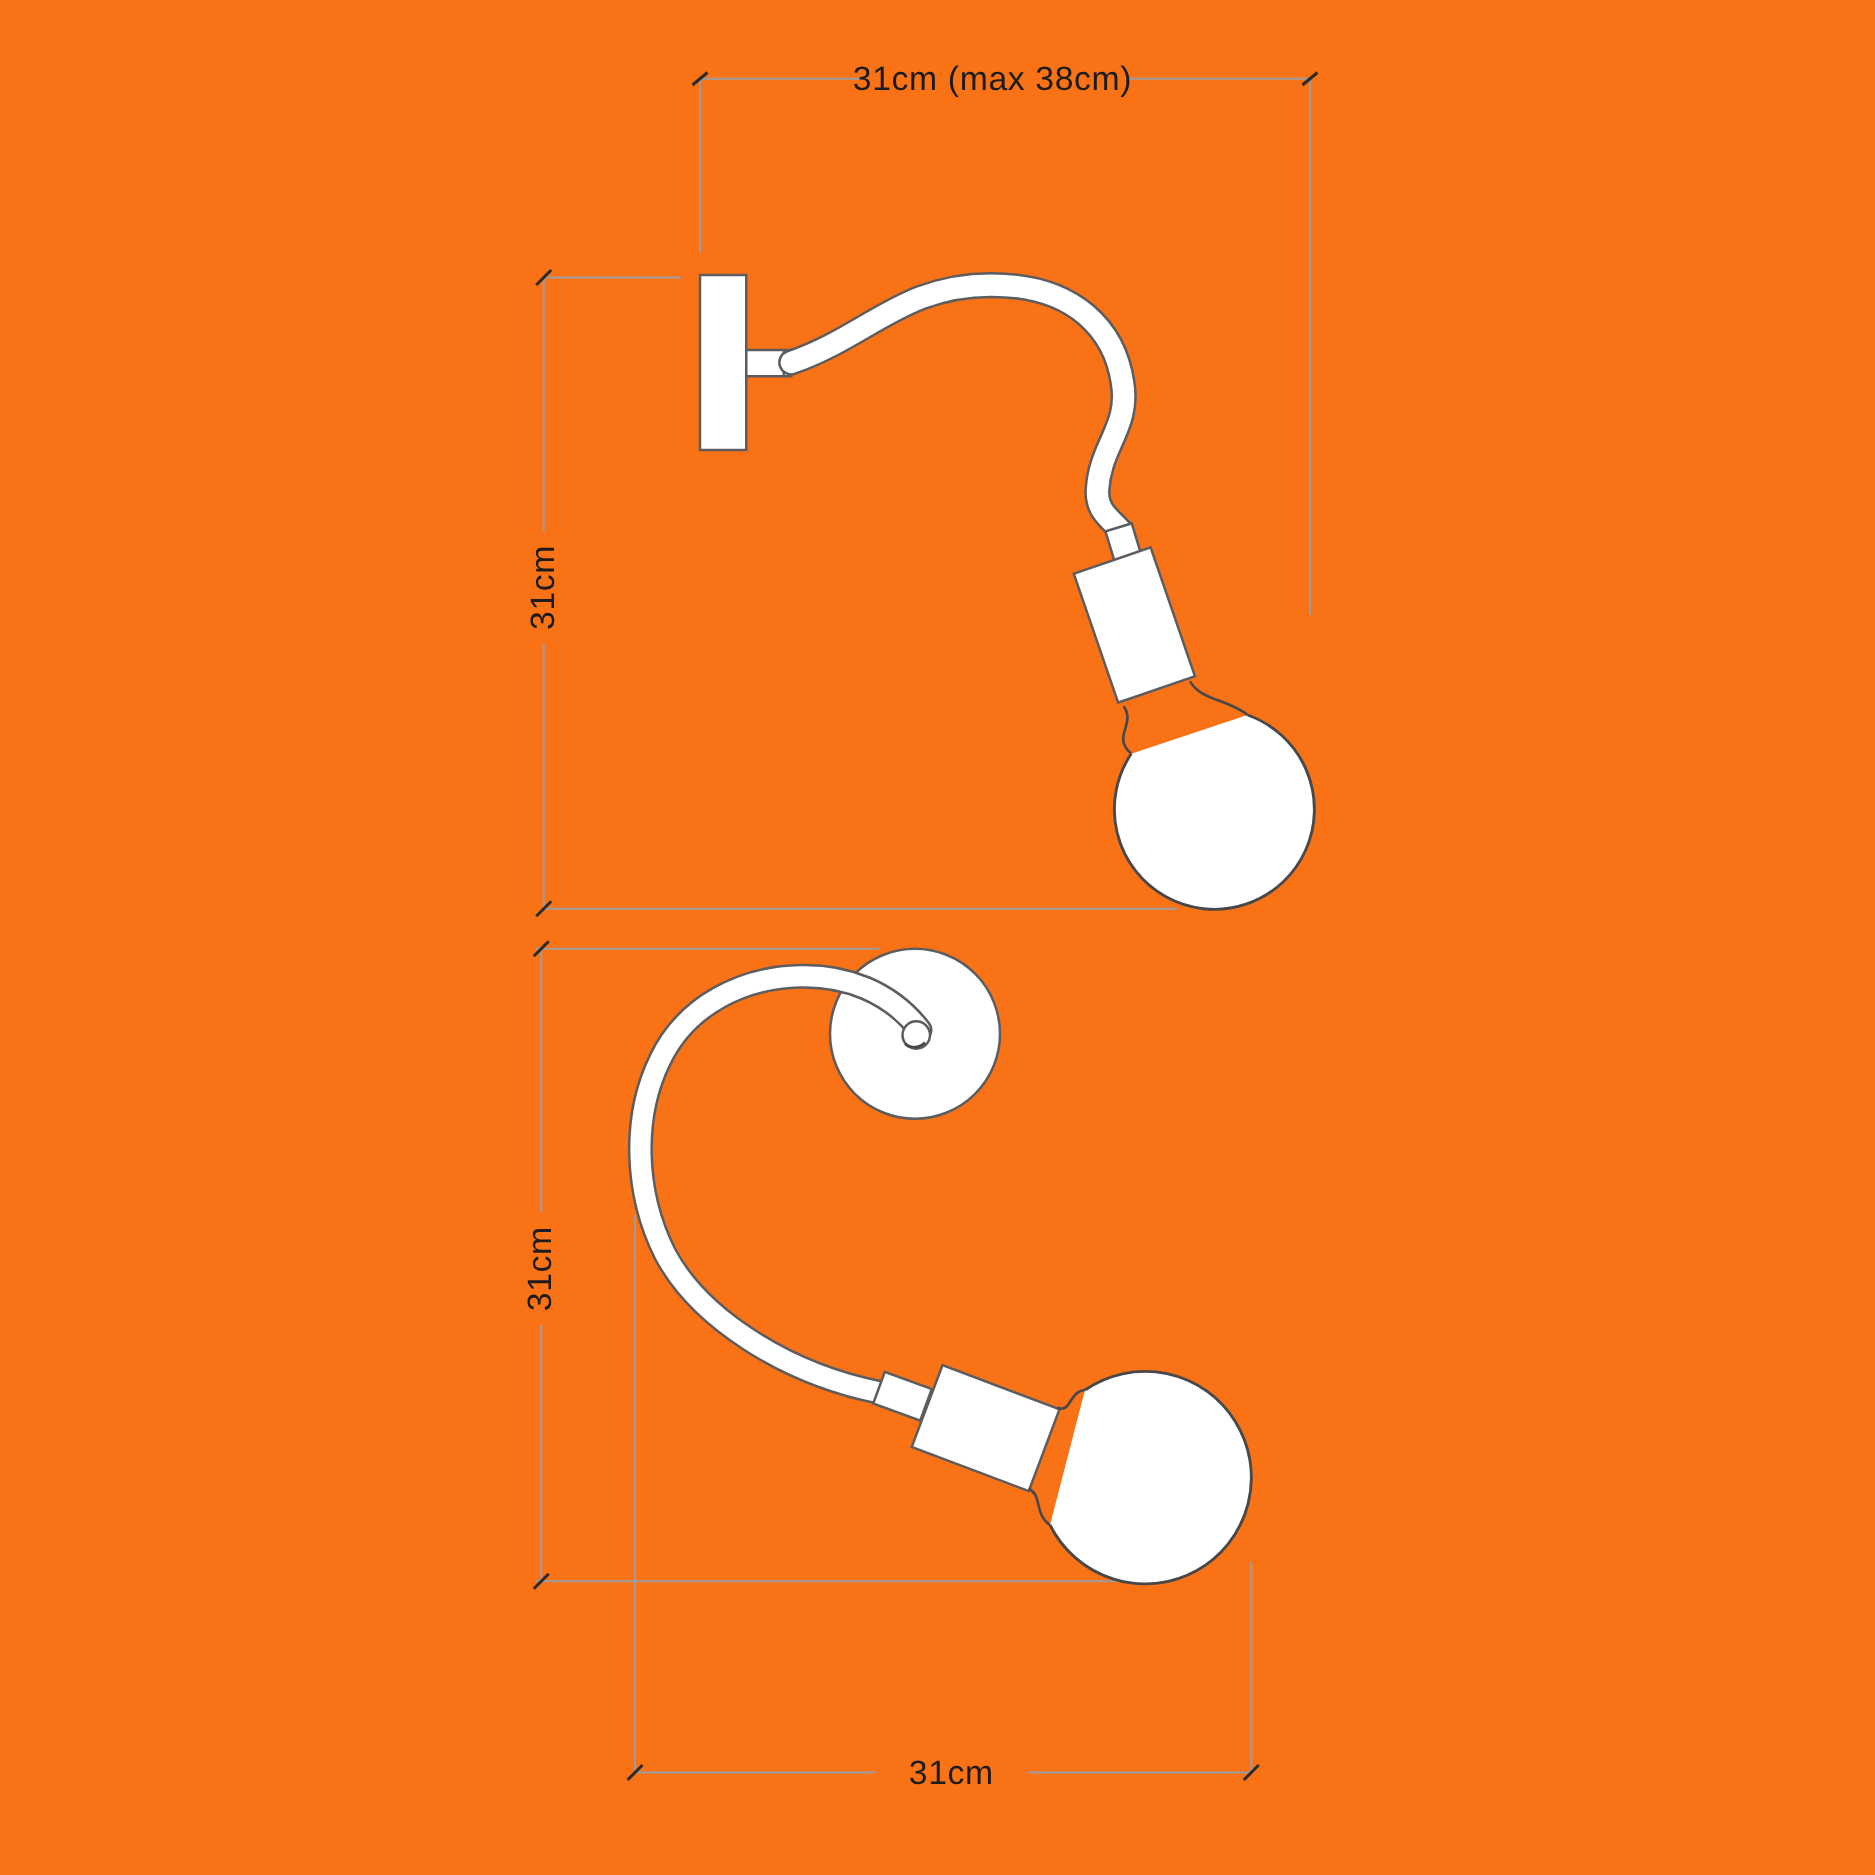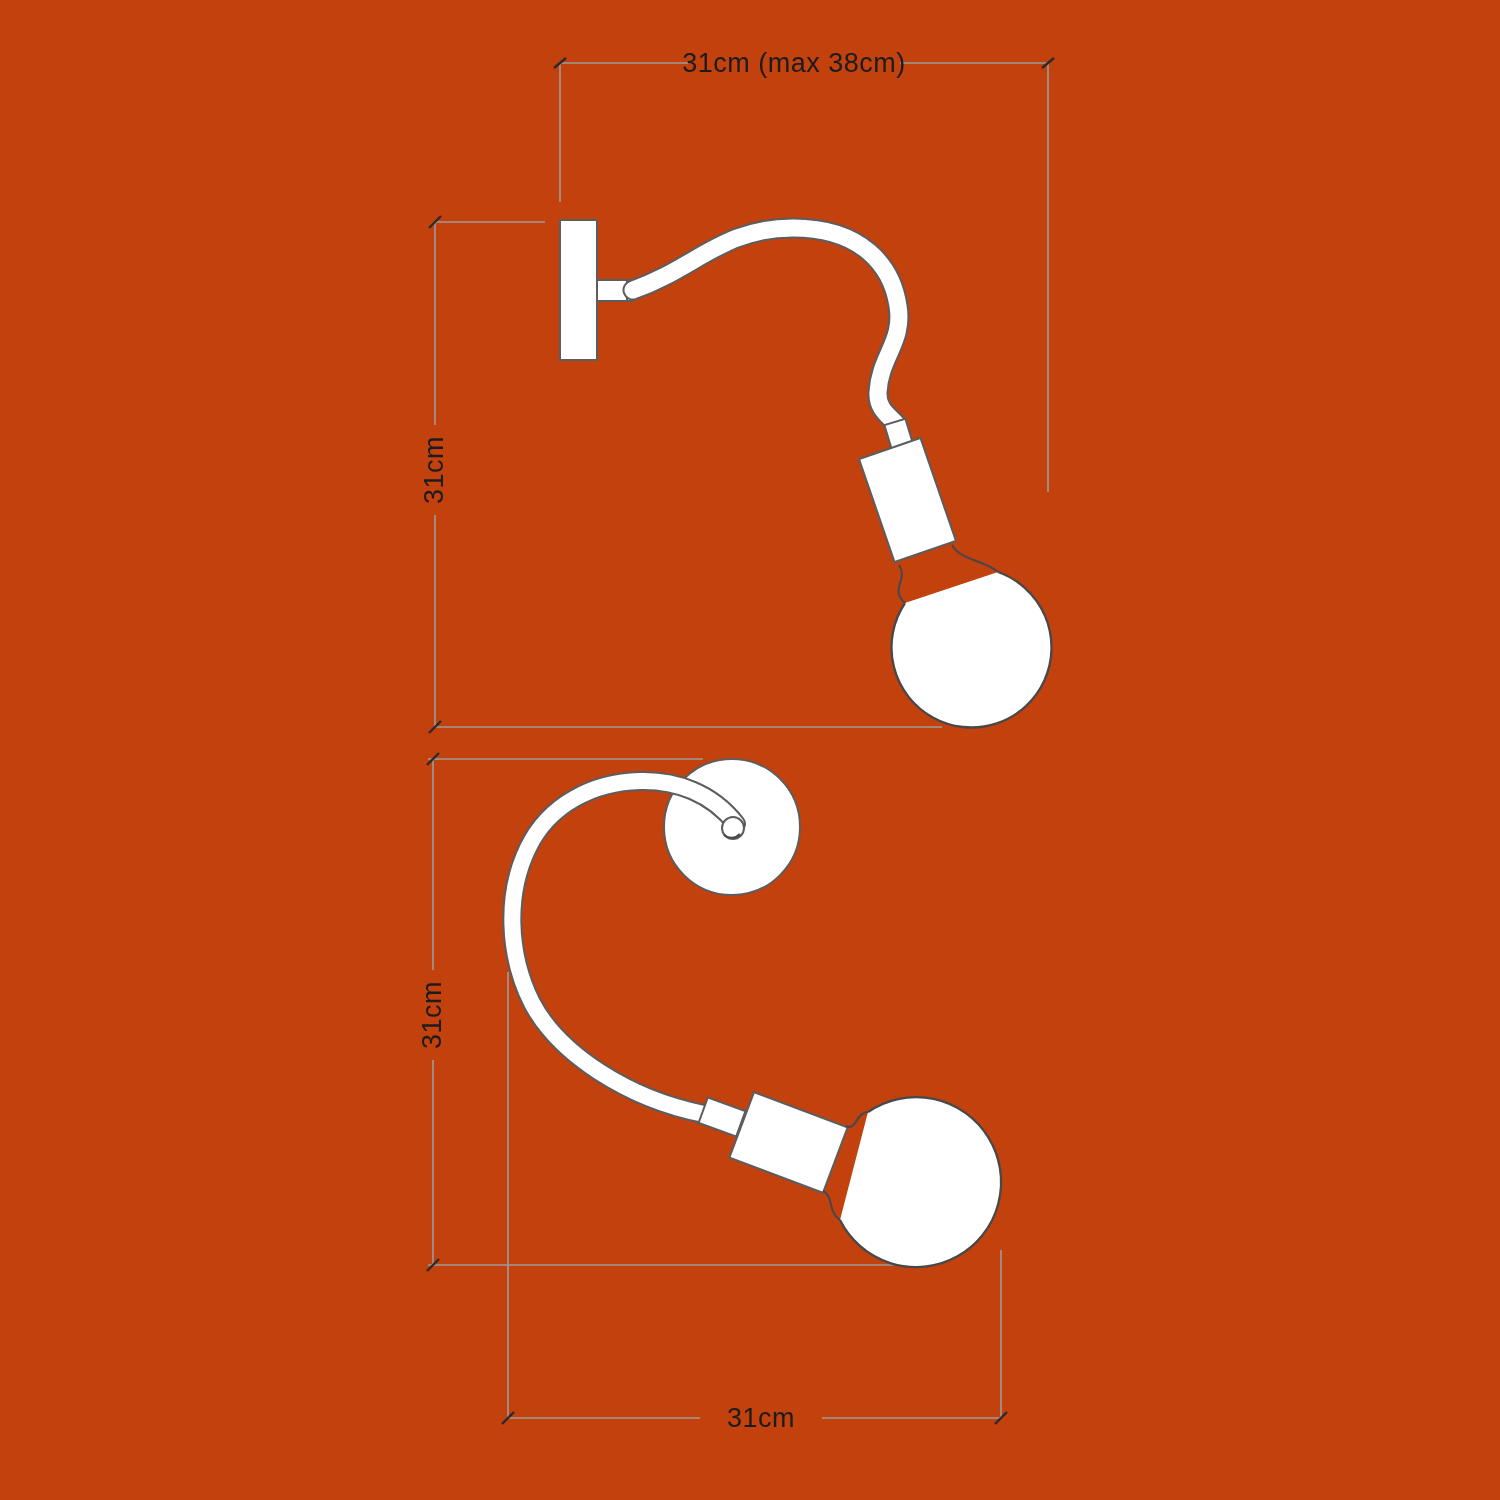--- a/index.html
+++ b/index.html
@@ -1,16 +1,16 @@
 <!DOCTYPE html>
 <html><head>
 <meta charset="utf-8">
 <style>
   html,body{margin:0;padding:0;background:#ffffff;}
-  .stage{width:1500px;height:1500px;position:relative;background:#c2410c;overflow:hidden;}
+  .stage{width:1500px;height:1500px;position:relative;background:#f97316;overflow:hidden;}
   svg{display:block;}
   .dim{stroke:#9c9c9e;stroke-width:1.6;fill:none;}
   .tick{stroke:#2b2b2b;stroke-width:2.4;fill:none;}
   .draw{stroke:#5d5d60;stroke-width:2;fill:none;}
   .drawfill{stroke:#5d5d60;stroke-width:2;fill:#ffffff;}
   .bulb{stroke:#48484b;stroke-width:2.3;fill:#ffffff;}
   .neck{stroke:#48484b;stroke-width:2.1;fill:none;}
   .tube-out{stroke:#5d5d60;fill:none;}
   .tube-in{stroke:#ffffff;fill:none;}
   .dimlabel{

